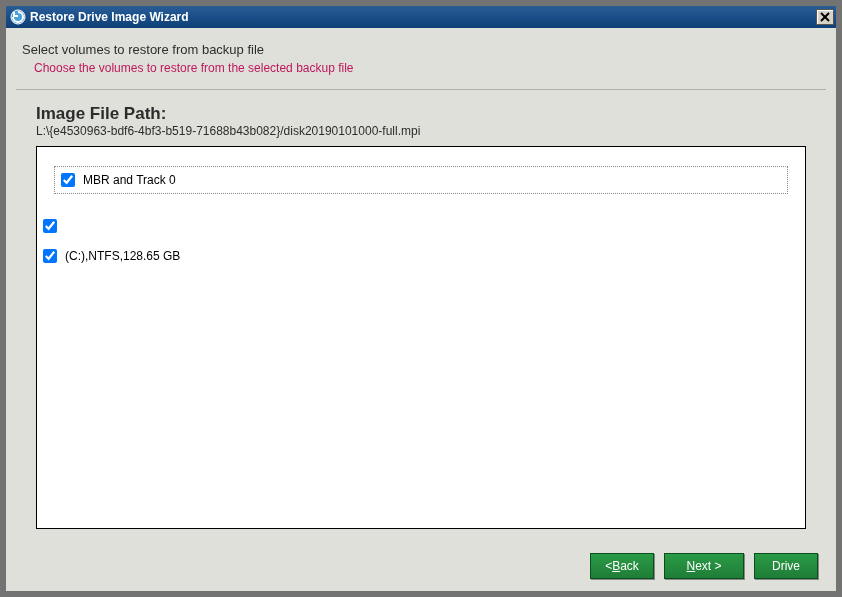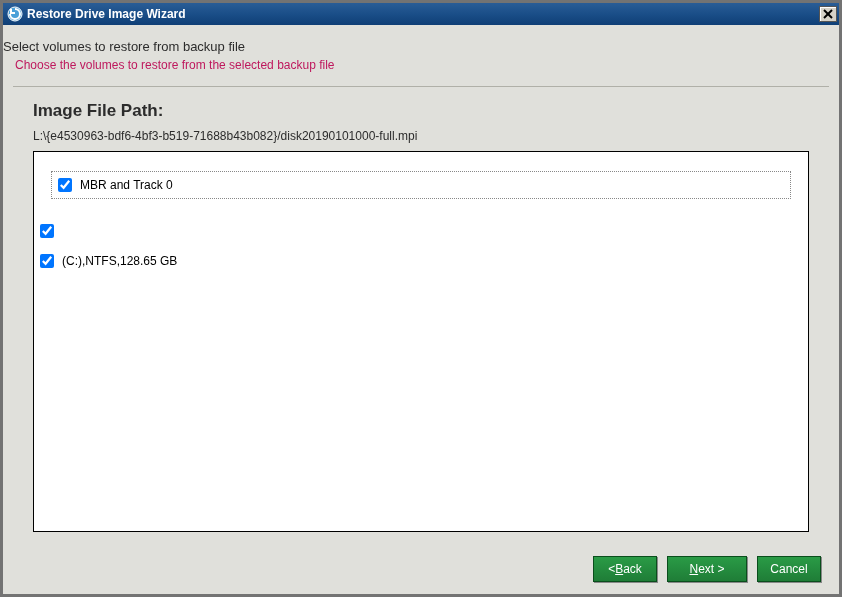--- a/index.html
+++ b/index.html
@@ -6,21 +6,21 @@
   html, body {
     margin: 0; padding: 0;
     width: 842px; height: 597px;
     overflow: hidden;
     font-family: Tahoma, Verdana, Arial, sans-serif;
     font-size: 12px;
     background: #fff;
   }
   .window {
     width: 842px; height: 597px;
-    border: 3px solid #737373;
+    border: 6px solid #737373;
     background: #e0e0db;
     display: flex;
     flex-direction: column;
   }
   .titlebar {
     height: 22px;
     background: linear-gradient(to bottom,#2a5d96 0%,#1a4e88 50%,#0f3f76 100%);
     color: #fff;
     display: flex;
     align-items: center;
@@ -46,21 +46,21 @@
     font-size: 11px;
     font-weight: bold;
     color: #000;
   }
   .content {
     flex: 1;
     display:flex;
     flex-direction: column;
   }
   .header-area {
-    padding: 14px 16px 8px 0;
+    padding: 14px 16px 8px 16px;
     font-size: 12px;
     color: #2c2c2c;
   }
   .header-area .h-title {
     font-size: 13px;
   }
   .header-area .h-sub {
     margin-top: 4px;
     margin-left: 12px;
     font-size: 12px;
@@ -76,21 +76,20 @@
     display:flex;
     flex-direction: column;
     min-height:0;
   }
   .field-label {
     font-weight: bold;
     font-size: 17px;
     color:#2c2c2c;
   }
   .file-path {
-    margin-top: 8px;
     font-size: 12px;
     color:#2c2c2c;
   }
   .choose-label {
     margin-top: 30px;
     font-weight: bold;
     font-size:13px;
     color:#2c2c2c;
   }
   .vol-box {
@@ -185,16 +184,16 @@
         <label class="vol-row">
           <input type="checkbox" checked="" style="">
           <span>(C:),NTFS,128.65 GB</span>
         </label>
       </div>
     </div>
 
     <div class="button-bar">
       <div class="btn">&lt; <span class="u">B</span>ack</div>
       <div class="btn bigger"><span class="u">N</span>ext &gt;</div>
-      <div class="btn">Cancel</div>
+      <div class="btn">Drive</div>
     </div>
   </div>
 </div>
 
 </body></html>

